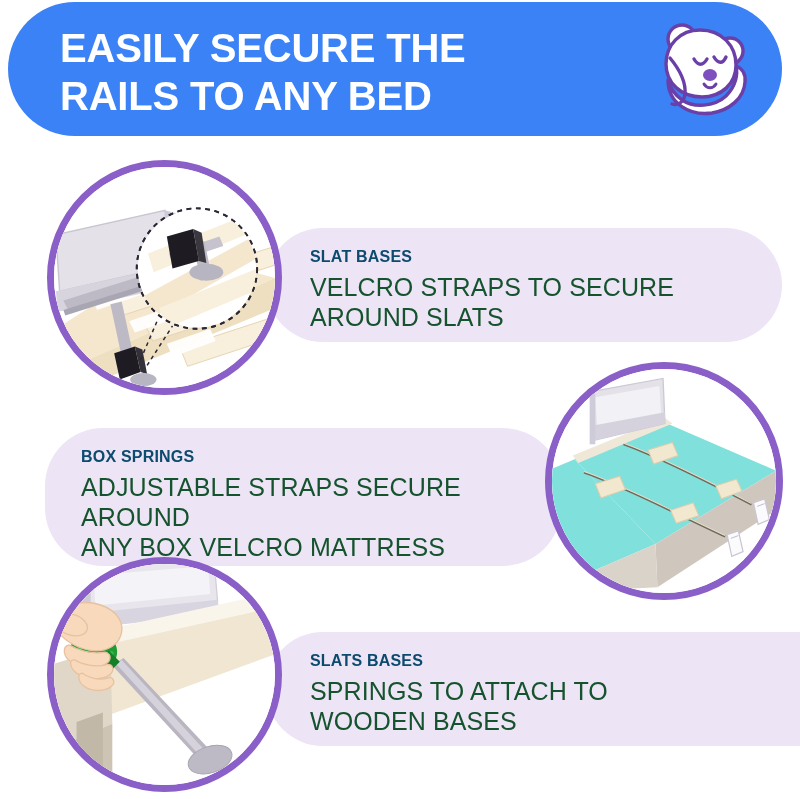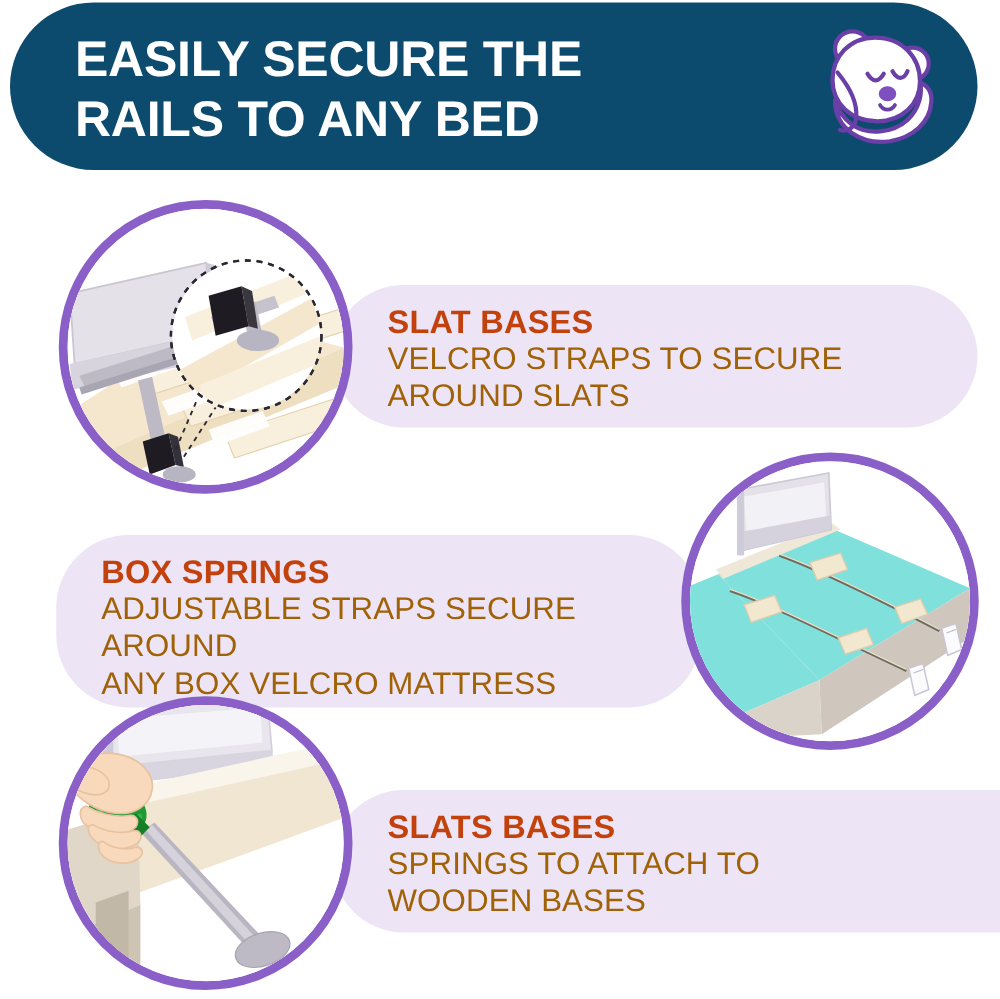--- a/index.html
+++ b/index.html
@@ -8,21 +8,21 @@
     background:#ffffff;
     font-family:"Liberation Sans", sans-serif;
     overflow:hidden;
     position:relative;
   }
   #stage{position:relative;width:800px;height:799px;}
 
   
   .banner{
     position:absolute;left:8px;top:2px;width:774px;height:134px;
-    background:#0c4a6e;
+    background:#3b82f6;
     border-radius:72px;
   }
   .banner-title{
     position:absolute;left:52px;top:22px;width:560px;
     color:#ffffff;
     font-size:40px;
     font-weight:bold;
     line-height:48px;
     letter-spacing:-0.2px;
     white-space:pre-line;
@@ -42,26 +42,26 @@
   .panel-3{left:266px;top:632px;width:534px;height:114px;
            border-top-right-radius:0;border-bottom-right-radius:0;}
   .panel-text{
     position:absolute;
     color:#2F2B33;
   }
   .panel-1 .panel-text{left:44px;top:14px;}
   .panel-2 .panel-text{left:36px;top:14px;}
   .panel-3 .panel-text{left:44px;top:14px;}
   .p-title{
-    font-size:26px;font-weight:bold;letter-spacing:0.2px;
-    line-height:30px;color:#c2410c;
+    font-size:16px;font-weight:bold;letter-spacing:0.2px;
+    line-height:30px;color:#0c4a6e;
   }
   .p-body{
     font-size:25px;font-weight:normal;letter-spacing:0.1px;
-    line-height:30px;color:#a16207;
+    line-height:30px;color:#14532d;
     white-space:pre-line;
   }
 
   
   .circle{
     position:absolute;
     border-radius:50%;
     border:7px solid #8B5FC8;
     overflow:hidden;
     background:#ffffff;

